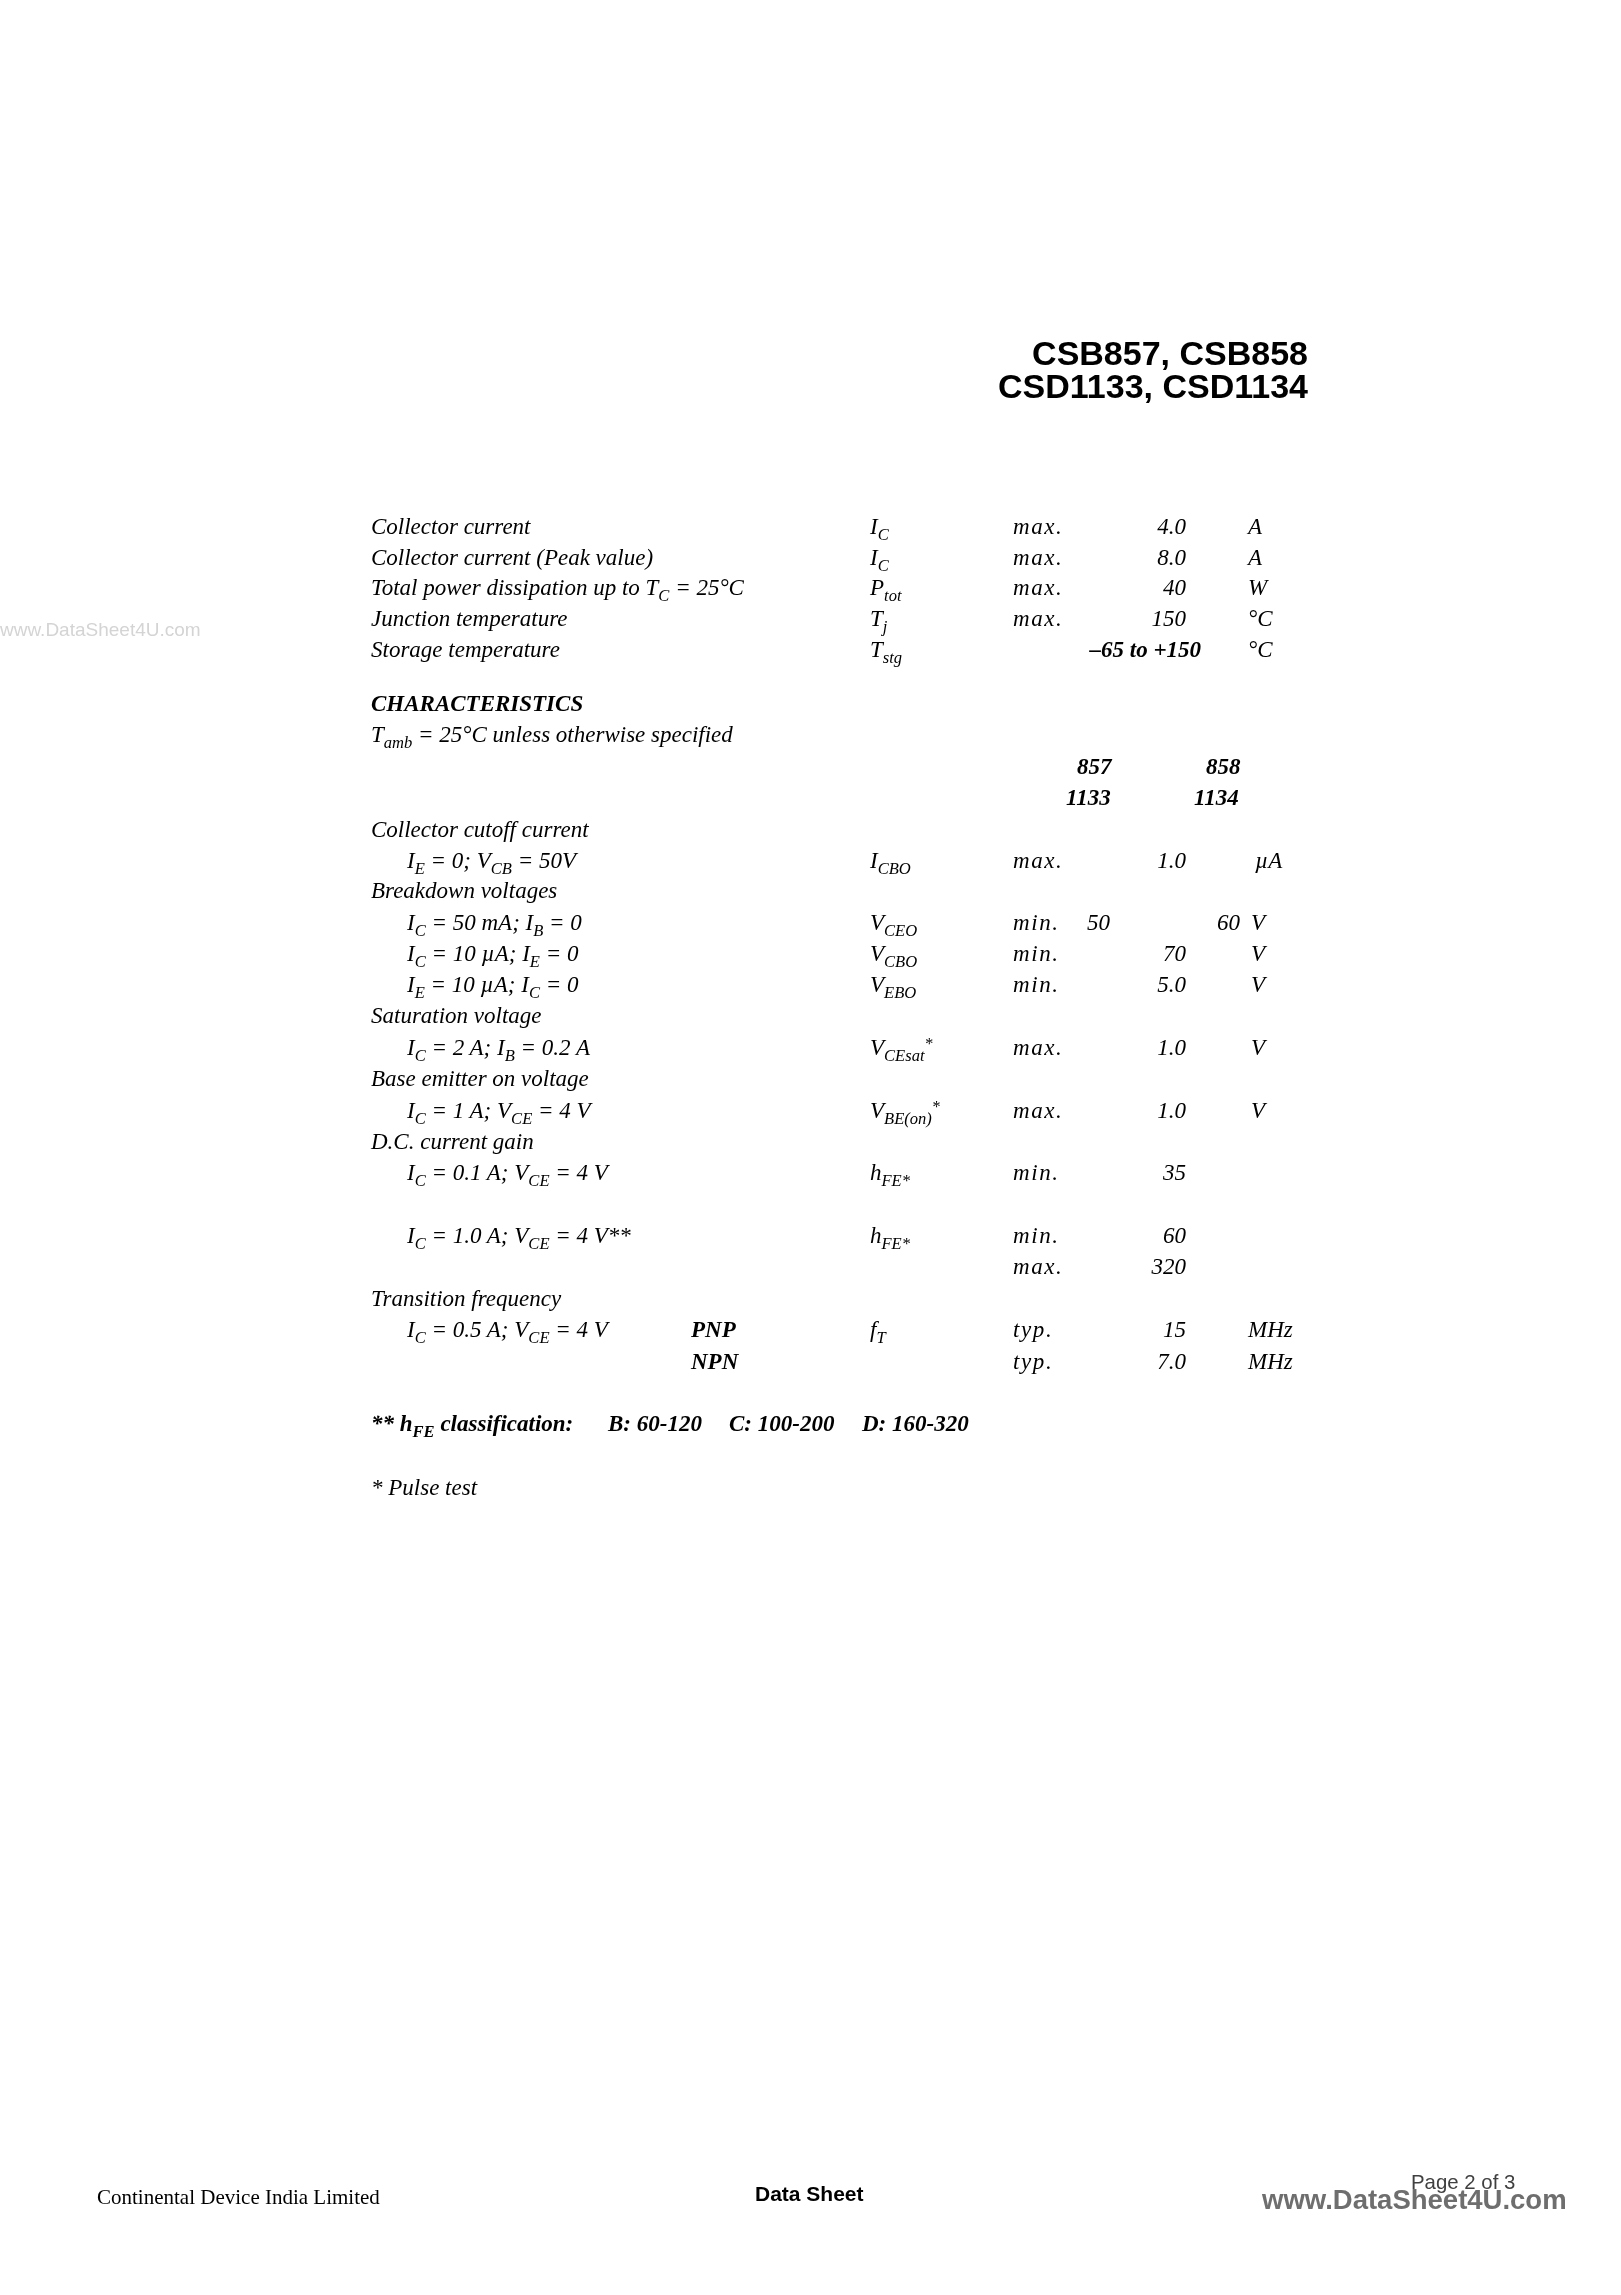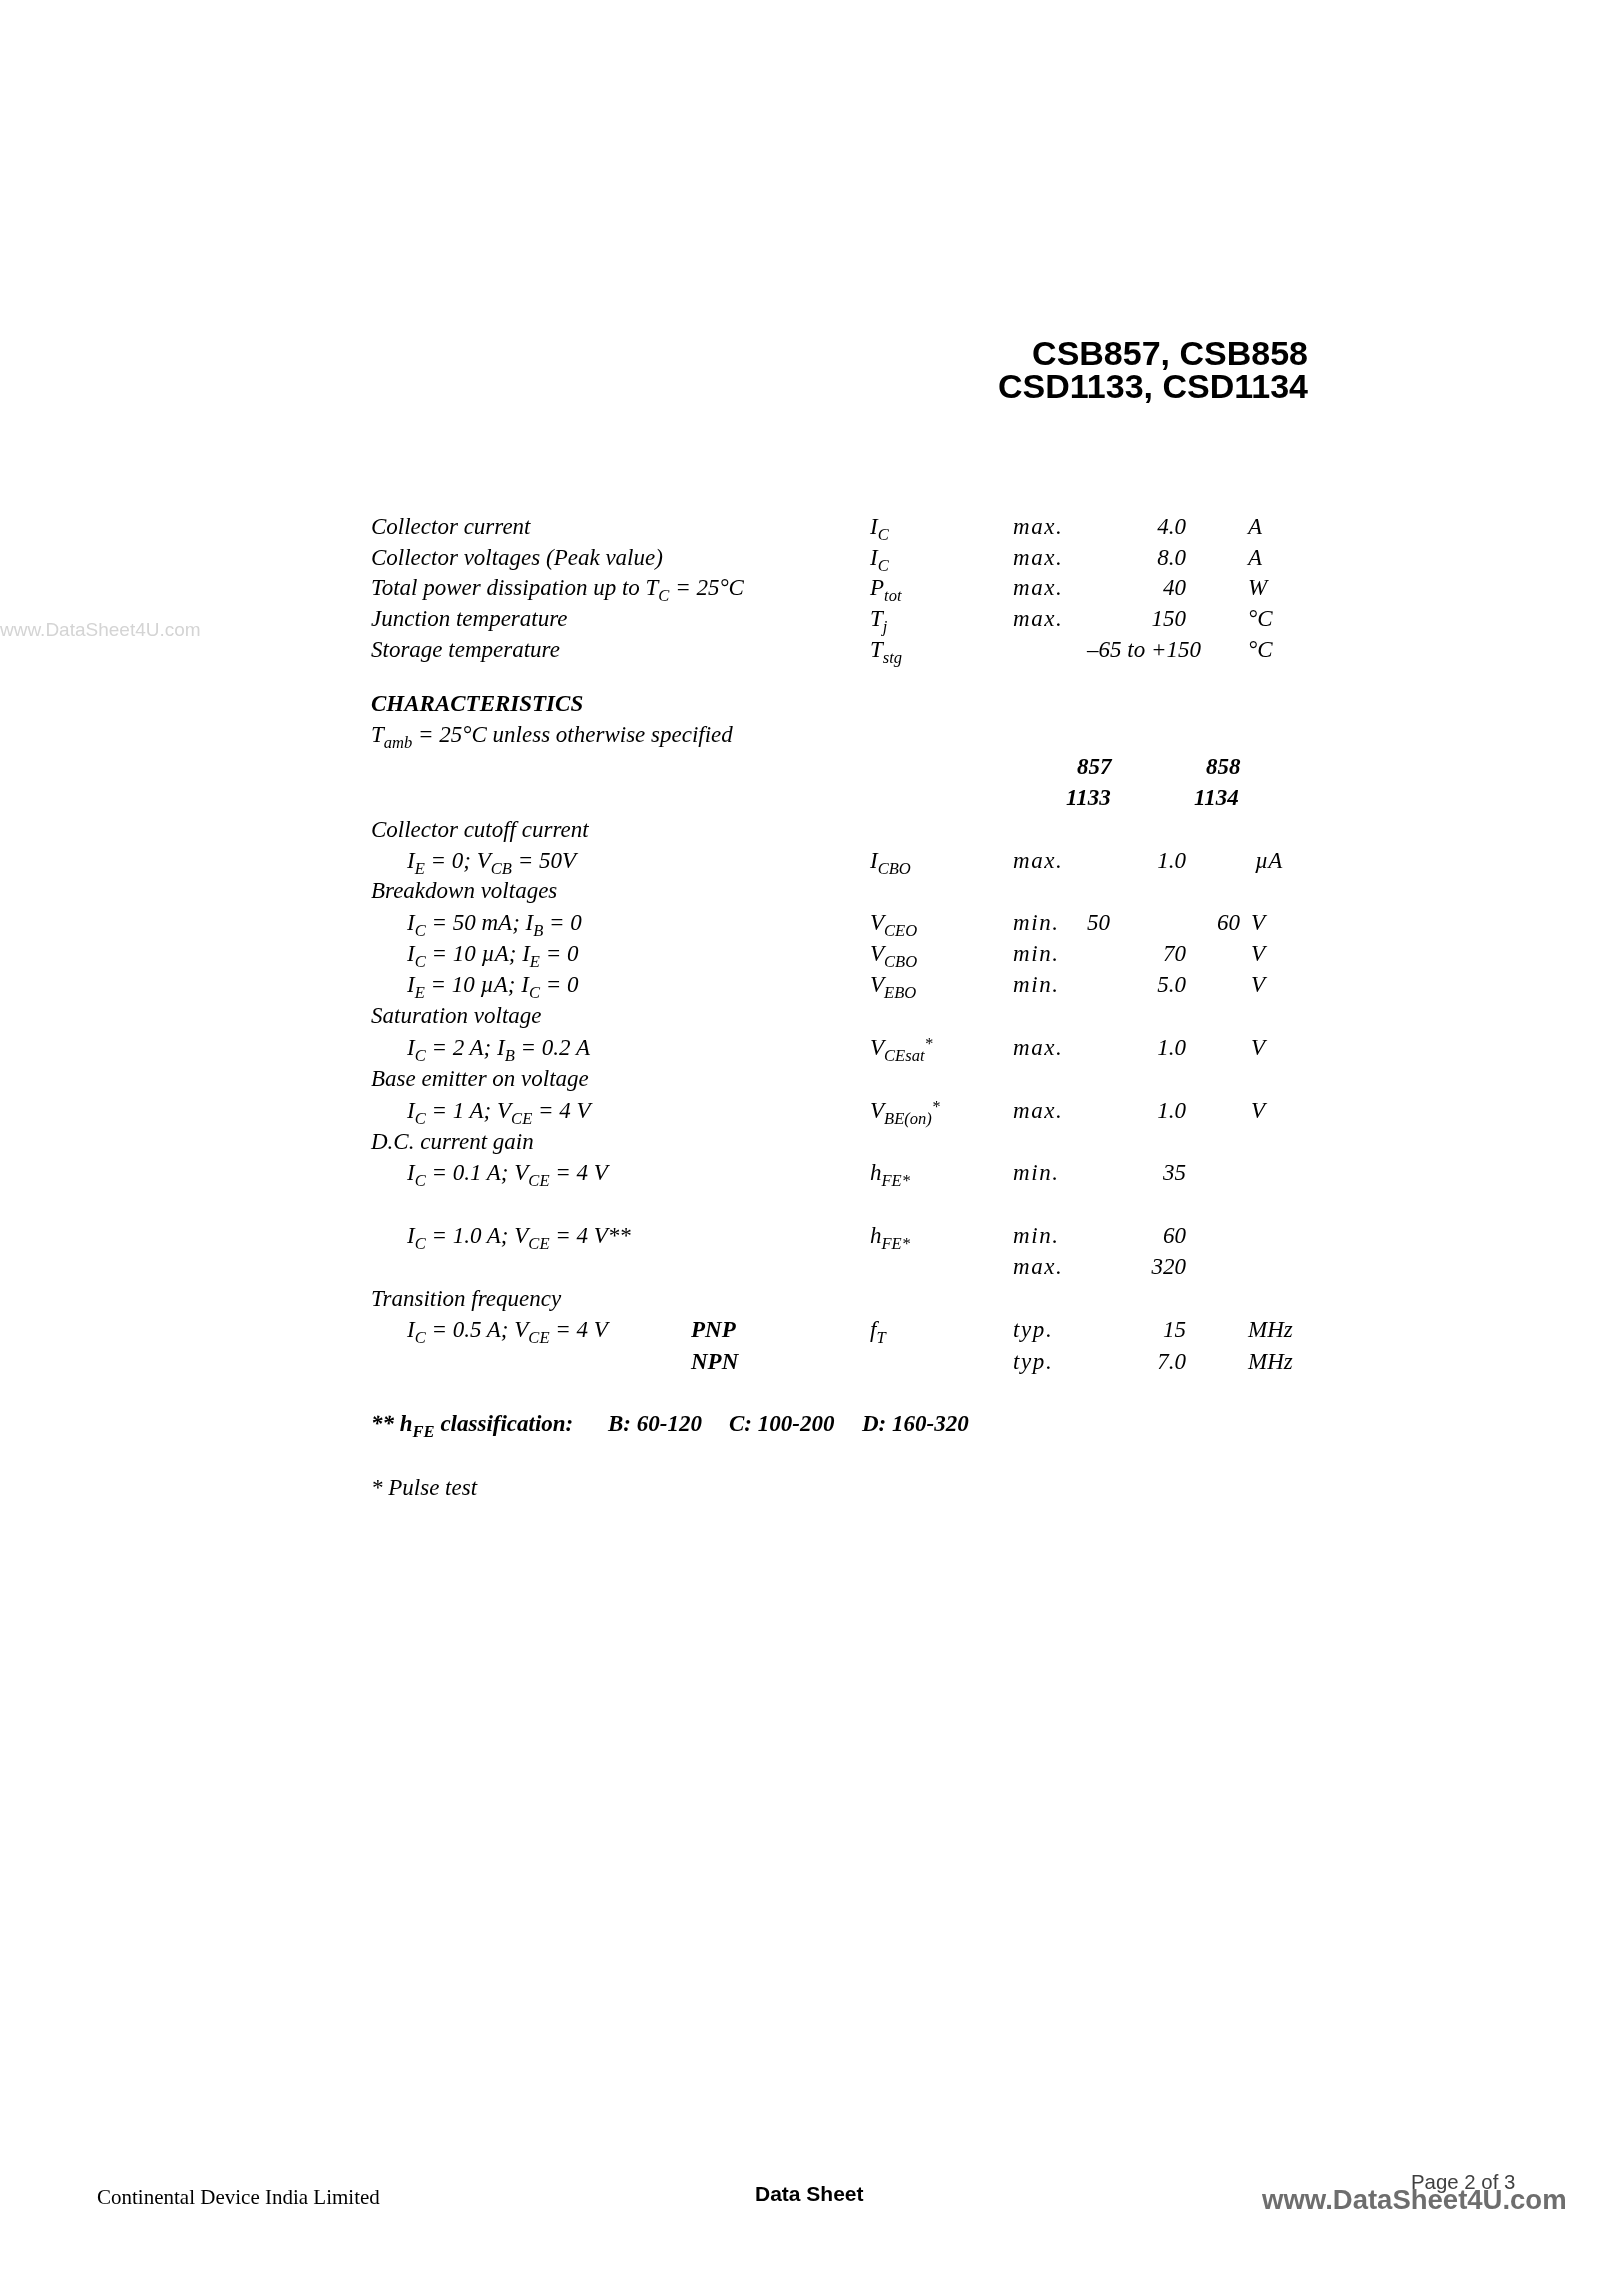--- a/index.html
+++ b/index.html
@@ -43,21 +43,21 @@
 
 <div>
   <div class="row" style="top:511px;">
     <span class="c-label">Collector current</span>
     <span class="c-sym"><span>I</span><sub>C</sub></span>
     <span class="c-lim">max.</span>
     <span class="c-val">4.0</span>
     <span class="c-unit">A</span>
   </div>
   <div class="row" style="top:542px;">
-    <span class="c-label">Collector voltages (Peak value)</span>
+    <span class="c-label">Collector current (Peak value)</span>
     <span class="c-sym"><span>I</span><sub>C</sub></span>
     <span class="c-lim">max.</span>
     <span class="c-val">8.0</span>
     <span class="c-unit">A</span>
   </div>
   <div class="row" style="top:572px;">
     <span class="c-label"><span>Total power dissipation up to T</span><sub>C</sub><span> = 25°C</span></span>
     <span class="c-sym"><span>P</span><sub>tot</sub></span>
     <span class="c-lim">max.</span>
     <span class="c-val">40</span>
@@ -66,21 +66,21 @@
   <div class="row" style="top:603px;">
     <span class="c-label">Junction temperature</span>
     <span class="c-sym"><span>T</span><sub>j</sub></span>
     <span class="c-lim">max.</span>
     <span class="c-val">150</span>
     <span class="c-unit">°C</span>
   </div>
   <div class="row" style="top:634px;">
     <span class="c-label">Storage temperature</span>
     <span class="c-sym"><span>T</span><sub>stg</sub></span>
-    <span class="c-val" style="right:421px;">–65  to  +150</span>
+    <span class="c-val" style="right:421px;font-weight:bold;">–65  to  +150</span>
     <span class="c-unit">°C</span>
   </div>
 </div>
 
 <div class="row" style="top:688px;">
   <span class="c-label heading">CHARACTERISTICS</span>
 </div>
 <div class="row" style="top:719px;padding-left:28px;">
   <span class="c-label"><span>T</span><sub>amb</sub><span> = 25°C unless otherwise specified</span></span>
 </div>

